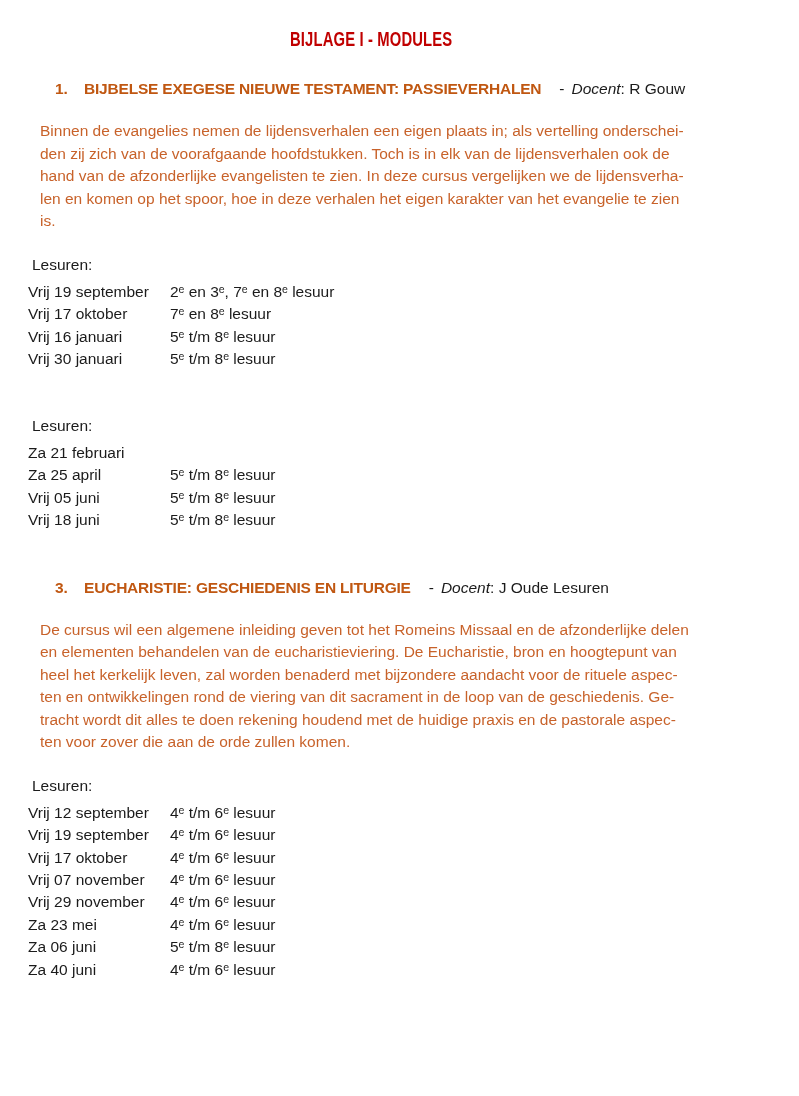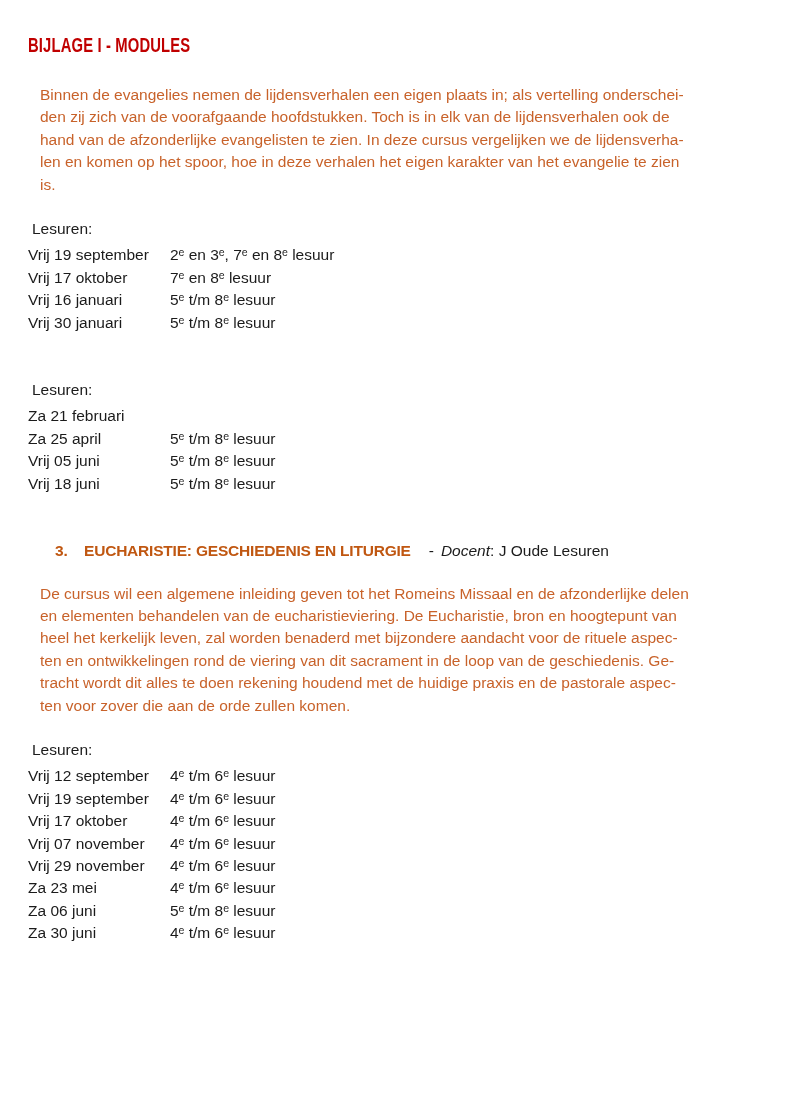--- a/index.html
+++ b/index.html
@@ -8,21 +8,21 @@
     height: 1096px;
     box-sizing: border-box;
     background: #ffffff;
     padding: 23px 28px 0 28px;
     font-family: "Liberation Sans", "DejaVu Sans", sans-serif;
     font-size: 15.5px;
     line-height: 22.4px;
     color: var(--text-black, #1b1b1b);
     overflow: hidden;
   }
-  .doc-title-wrap { margin: 11px 0 26px 0; line-height: 22px; }
+  .doc-title-wrap { margin: 5px 0 26px 0; line-height: 22px; text-align: center; }
   .doc-title {
     display: inline-block;
     transform: scaleX(0.74);
     transform-origin: 0 50%;
     font-weight: 700;
     font-size: 20px;
     letter-spacing: 0.2px;
     color: var(--title-red, #c00000);
     white-space: nowrap;
   }
@@ -56,20 +56,23 @@
 </head>
 <body>
 
 <div class="page">
 
   <div class="doc-title-wrap">
     <span class="doc-title">BIJLAGE I - MODULES</span>
   </div>
 
   <section class="module">
+    <div class="mod-heading">
+      <span class="mod-num">1.</span><span class="mod-title">BIJBELSE EXEGESE NIEUWE TESTAMENT: PASSIEVERHALEN</span><span class="docent-dash">-</span><span class="docent-label">Docent</span><span class="docent-name">: R Gouw</span>
+    </div>
     <p class="mod-desc">Binnen de evangelies nemen de lijdensverhalen een eigen plaats in; als vertelling onderschei-
 den zij zich van de voorafgaande hoofdstukken. Toch is in elk van de lijdensverhalen ook de
 hand van de afzonderlijke evangelisten te zien. In deze cursus vergelijken we de lijdensverha-
 len en komen op het spoor, hoe in deze verhalen het eigen karakter van het evangelie te zien
 is.</p>
     <p class="lesuren-label">Lesuren:</p>
     <div class="schedule">
       <div class="srow">
         <span class="sday">Vrij 19 september</span>
         <span class="stime">2ᵉ en 3ᵉ, 7ᵉ en 8ᵉ lesuur</span>
@@ -144,19 +147,19 @@
       </div>
       <div class="srow">
         <span class="sday">Za 23 mei</span>
         <span class="stime">4ᵉ t/m 6ᵉ lesuur</span>
       </div>
       <div class="srow">
         <span class="sday">Za 06 juni</span>
         <span class="stime">5ᵉ t/m 8ᵉ lesuur</span>
       </div>
       <div class="srow">
-        <span class="sday">Za 30 juni</span>
+        <span class="sday">Za 40 juni</span>
         <span class="stime">4ᵉ t/m 6ᵉ lesuur</span>
       </div>
     </div>
   </section>
 
 </div>
 
 </body></html>

